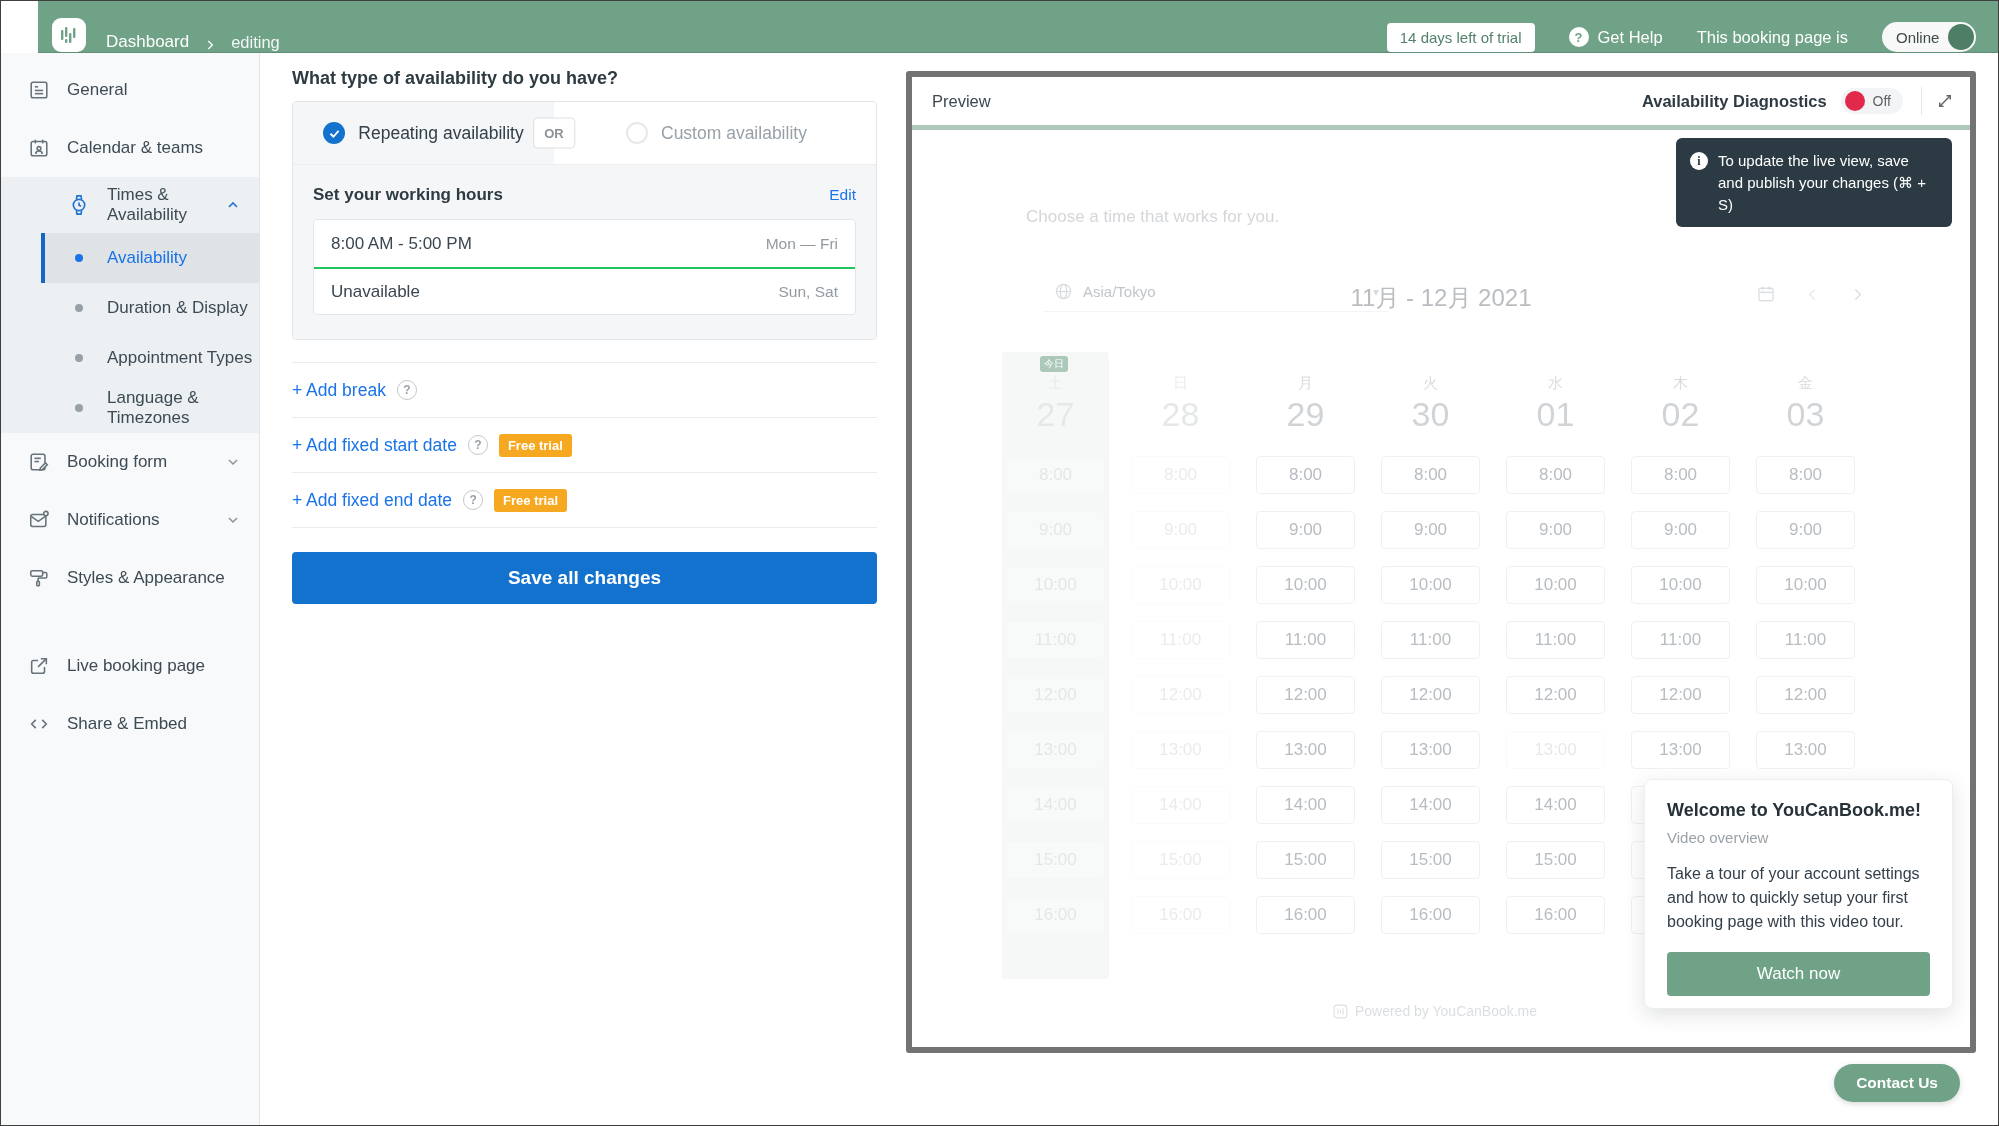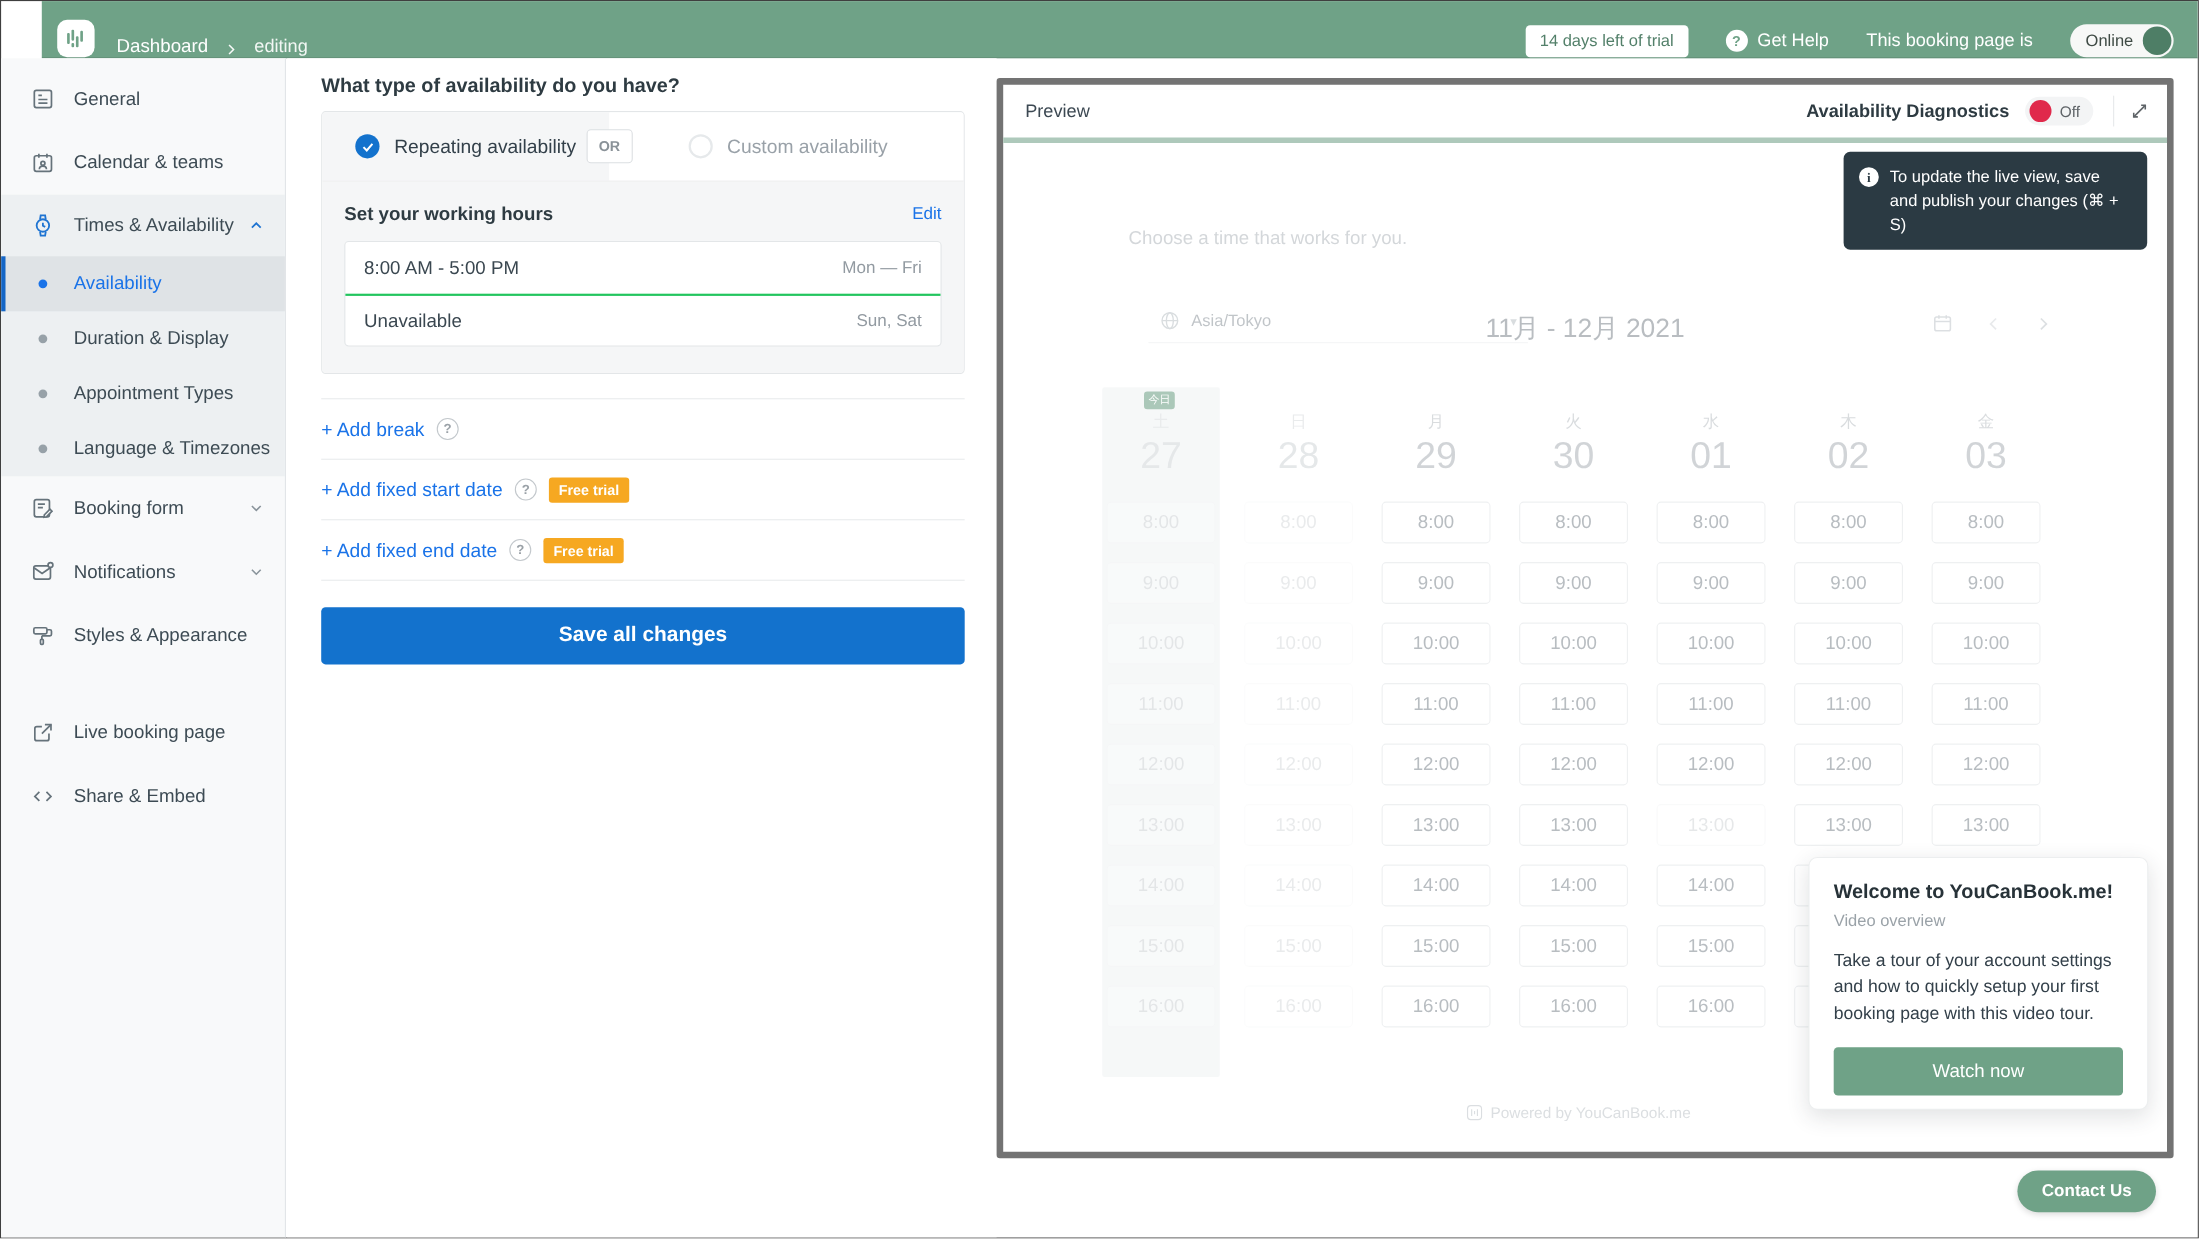--- a/index.html
+++ b/index.html
@@ -22,21 +22,21 @@
                display:flex;align-items:center;justify-content:center;flex:none;}
   .status-label{color:#fff;font-size:16.5px;}
   .online-toggle{position:relative;width:94px;height:30px;background:#f7f8f7;border-radius:16px;display:flex;align-items:center;}
   .online-toggle .t-label{font-size:15px;color:#3f4b45;margin-left:14px;}
   .online-toggle .knob{position:absolute;right:2px;top:2px;width:26px;height:26px;border-radius:50%;background:#4e7e66;}
 
   
   .sidebar{position:absolute;left:0;top:52px;bottom:0;width:259px;background:#f8f9fa;border-right:1px solid #e2e5e8;padding-top:8px;}
   .nav-item{display:flex;align-items:center;height:58px;padding:0 18px 0 26px;color:#3d4b54;font-size:17px;cursor:pointer;}
   .nav-item .ic{width:24px;height:24px;margin-right:16px;color:#66737b;flex:none;display:flex;align-items:center;justify-content:center;}
-  .nav-group{background:#edf0f2;}
+  .nav-group{background:#edf0f2;padding-left:40px;}
   .nav-item.group-head{height:56px;}
   .nav-item.group-head .ic{color:#1f74d2;}
   .chev{margin-left:auto;display:flex;color:#8a949b;}
   .chev.blue{color:#1f74d2;}
   .nav-sub{display:flex;align-items:center;height:50px;padding-left:34px;font-size:17px;color:#3d4b54;cursor:pointer;}
   .nav-sub .bullet{width:8px;height:8px;border-radius:50%;background:#97a1a8;margin-right:24px;flex:none;}
   .nav-sub.active{background:#dfe3e6;border-left:4px solid #1566c6;padding-left:30px;color:#1a73e8;}
   .nav-sub.active .bullet{background:#1a73e8;}
   .nav-spacer{height:30px;}
 

